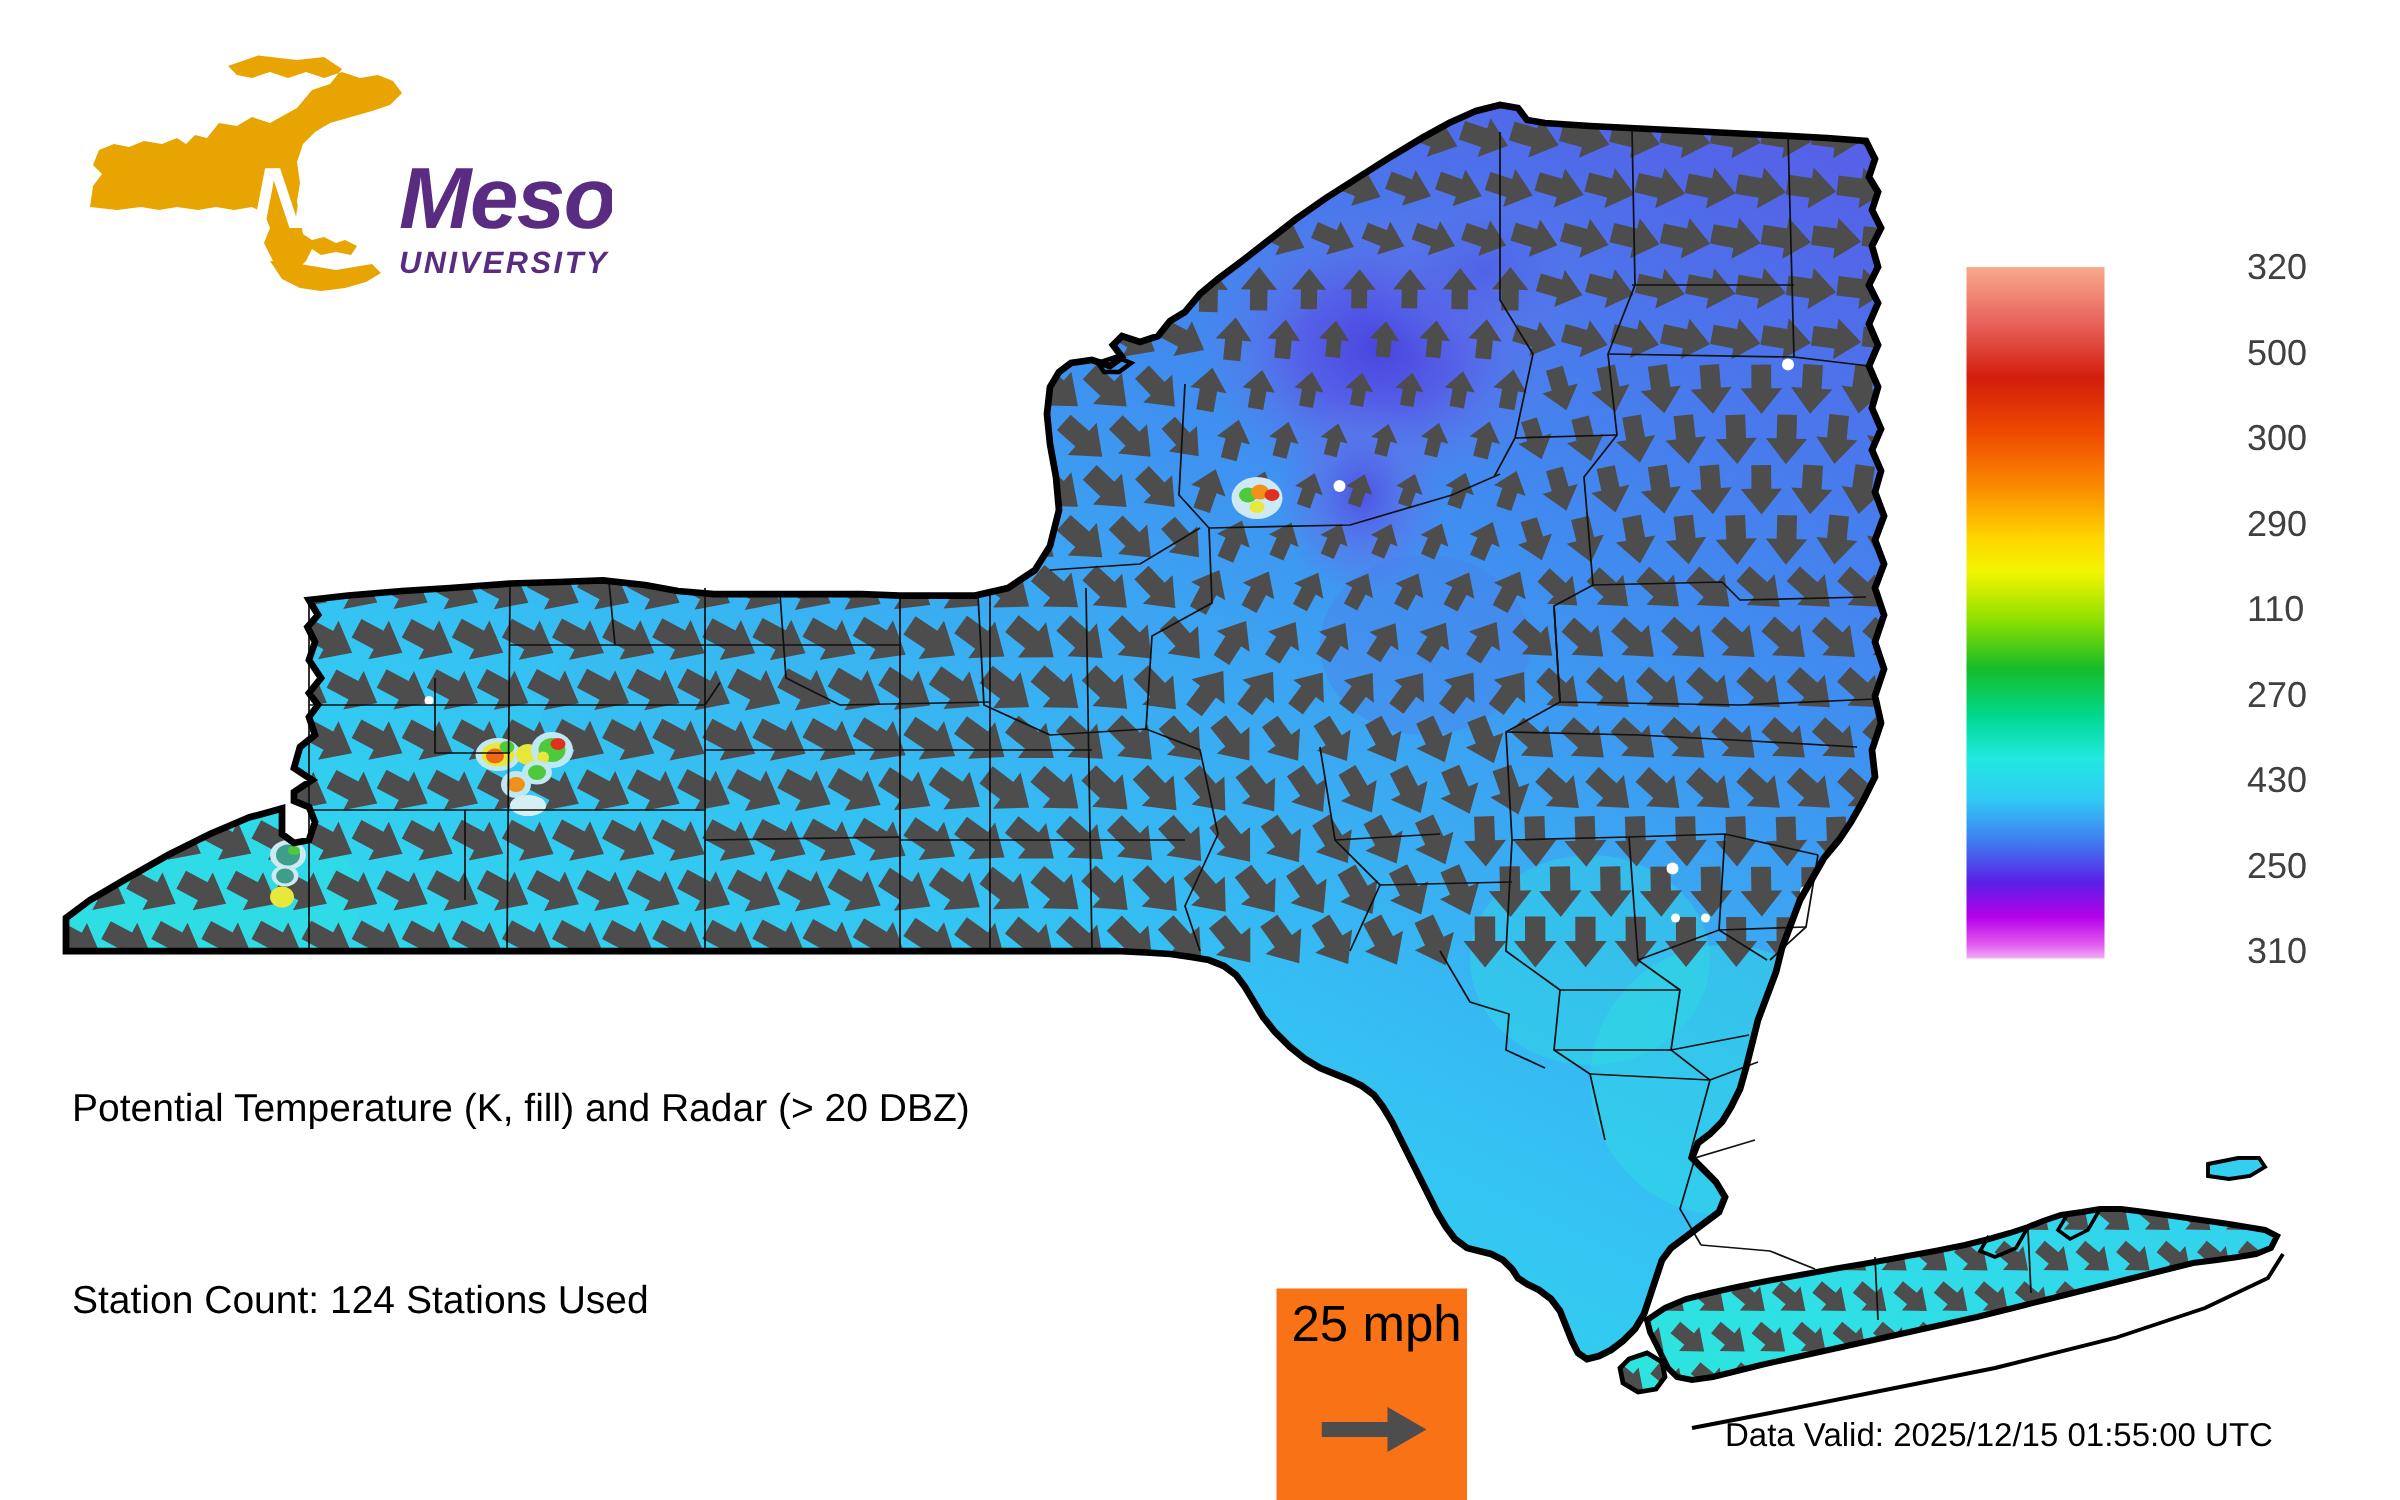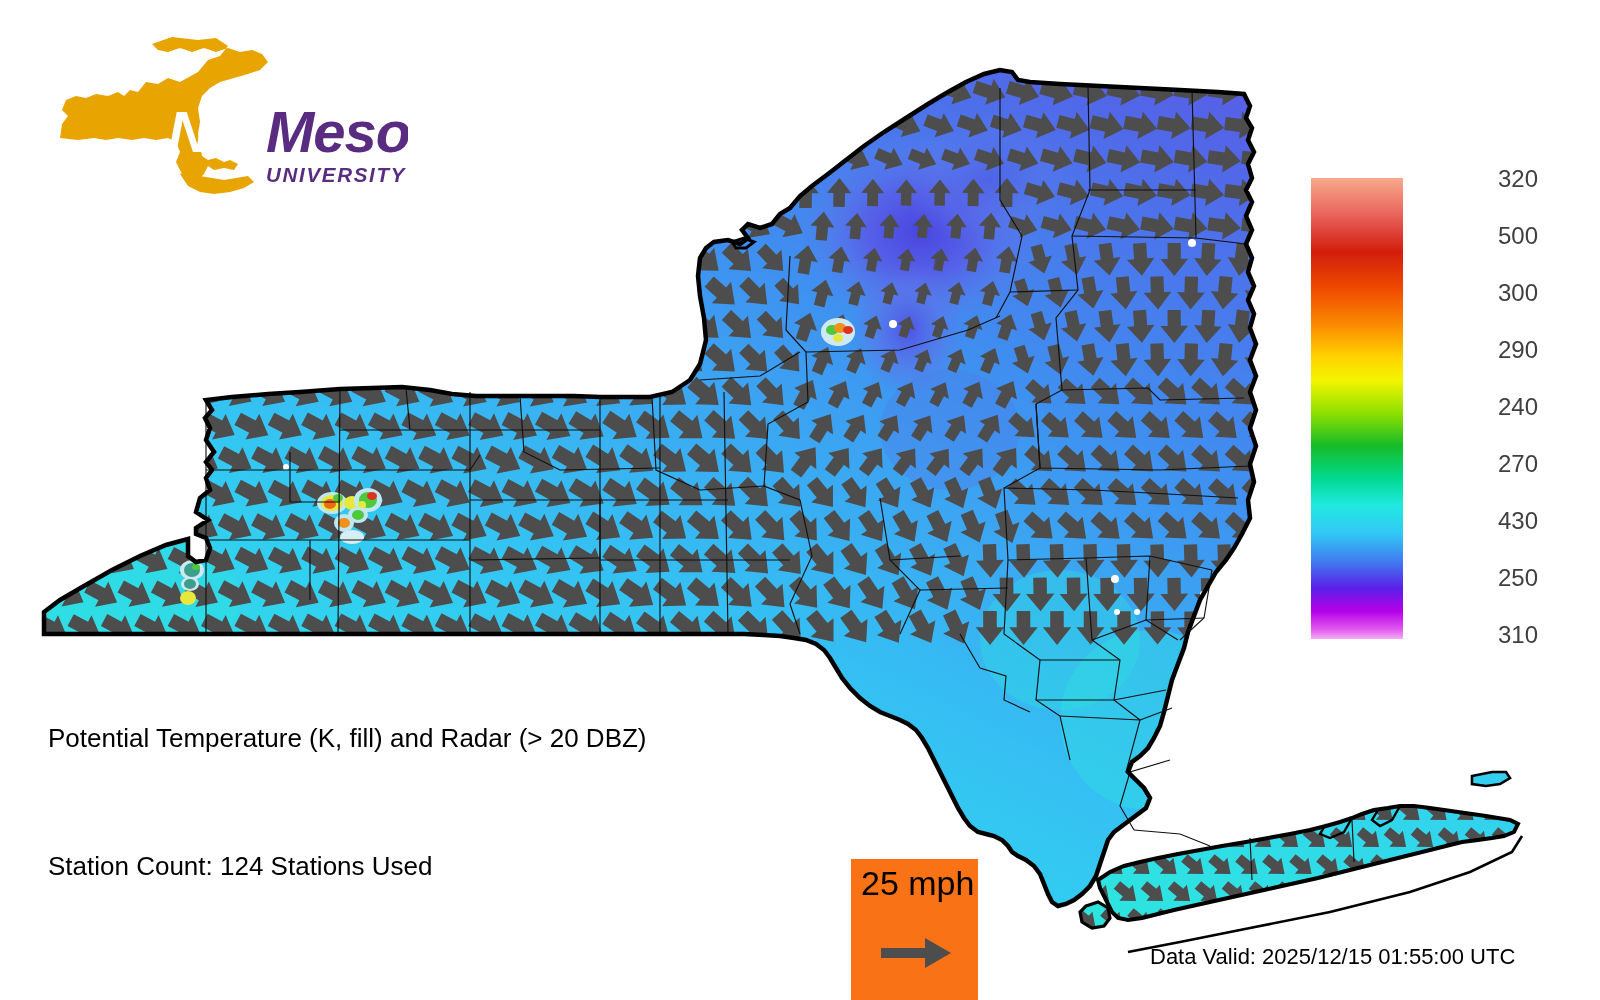--- a/index.html
+++ b/index.html
@@ -2486,21 +2486,21 @@
     </svg>
   </div>
 
   <div id="colorbar">
     <div id="cb-grad"></div>
   </div>
   <div class="cb-tick" style="top:163px">320</div>
   <div class="cb-tick" style="top:220px">500</div>
   <div class="cb-tick" style="top:277px">300</div>
   <div class="cb-tick" style="top:334px">290</div>
-  <div class="cb-tick" style="top:391px">240</div>
+  <div class="cb-tick" style="top:391px">110</div>
   <div class="cb-tick" style="top:448px">270</div>
   <div class="cb-tick" style="top:505px">430</div>
   <div class="cb-tick" style="top:562px">250</div>
   <div class="cb-tick" style="top:619px">310</div>
 
   <div class="caption" id="cap0">Potential Temperature (K, fill) and Radar (&gt; 20 DBZ)</div>
   <div class="caption" id="cap2">Station Count: 124 Stations Used</div>
 
   <div id="wind-legend">
     <div class="wl-label">25 mph</div>

